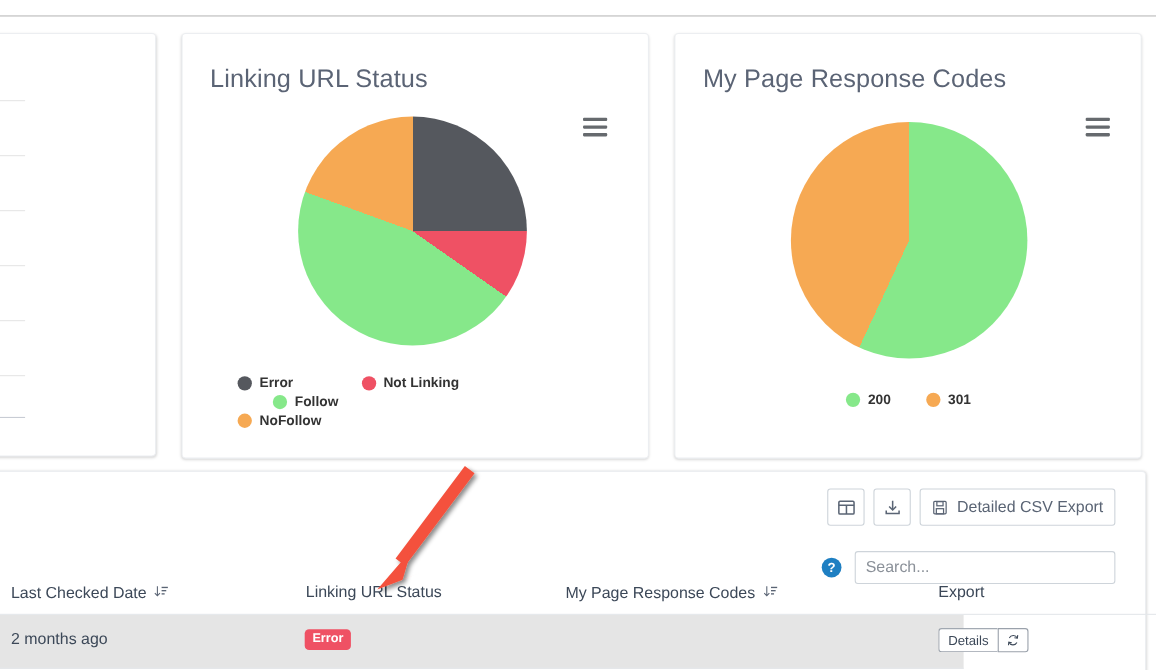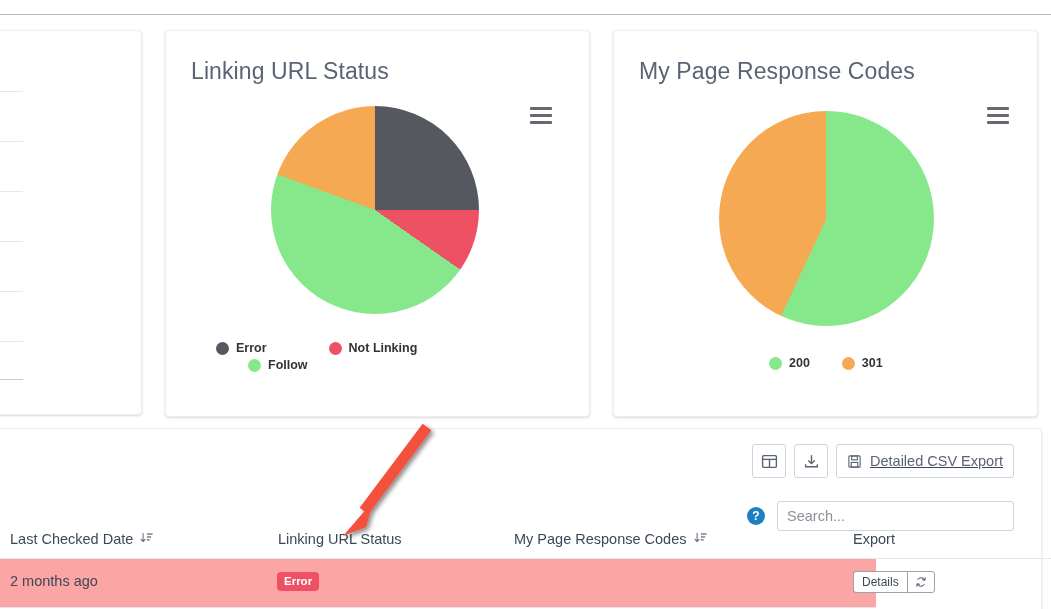--- a/index.html
+++ b/index.html
@@ -81,21 +81,21 @@
   .panel {
     position: absolute; left: -20px; top: 428px; width: 1062px; height: 196px;
     background: #ffffff;
     border: 1px solid #eceef1;
     border-radius: 4px;
     box-shadow: 0 1px 3px rgba(0,0,0,0.10), 0 1px 2px rgba(0,0,0,0.06);
   }
 
   .toolbar {
     position: absolute; right: 27px; top: 15px;
-    display: flex; align-items: center; text-decoration: underline;
+    display: flex; align-items: center;
   }
   .tbtn {
     height: 34px; min-width: 34px;
     border: 1px solid #ced4da; border-radius: 3px;
     background: #ffffff; color: #5a6474;
     display: flex; align-items: center; justify-content: center;
     margin-left: 8px; cursor: pointer;
     font-size: 14.5px; padding: 0 10px;
   }
   .tbtn.icon-only { padding: 0; width: 34px; }
@@ -128,21 +128,21 @@
     border-bottom: 1px solid #e4e7ea;
   }
   .th {
     position: absolute; top: 3px;
     font-size: 14.5px; color: #3c4858; white-space: nowrap;
     display: flex; align-items: center; cursor: pointer;
   }
   .sort-ico { margin-left: 7px; display: inline-block; }
   .tbl-row {
     position: relative; height: 49px; width: 876px;
-    background: #fca5a5;
+    background: #e5e5e5;
     border-bottom: 1px solid #e4e7ea;
   }
   .td { position: absolute; top: 12px; font-size: 14.5px; color: #3c4858; white-space: nowrap; }
 
   .badge {
     display: inline-block;
     background: #ef5164; color: #ffffff;
     font-size: 11.5px; font-weight: bold;
     padding: 3px 7px 3px 7px; border-radius: 4px;
     line-height: 1.15;
@@ -215,20 +215,24 @@
           <span>Error</span>
         </div>
         <div class="legend-item" style="margin-left:40px">
           <span class="legend-dot" style="background:#ef5164"></span>
           <span>Not Linking</span>
         </div>
         <div class="legend-item" style="margin-left:32px">
           <span class="legend-dot" style="background:#86e88a"></span>
           <span>Follow</span>
         </div>
+        <div class="legend-item" style="width:100%">
+          <span class="legend-dot" style="background:#f6a953"></span>
+          <span>NoFollow</span>
+        </div>
       </div>
     </div>
 
     <div class="card card-right">
       <div class="card-title">My Page Response Codes</div>
 
       <div class="chart-menu" style="left:813px; top:76px; left:auto; right:28px">
         <i></i>
           <i></i>
           <i></i>

